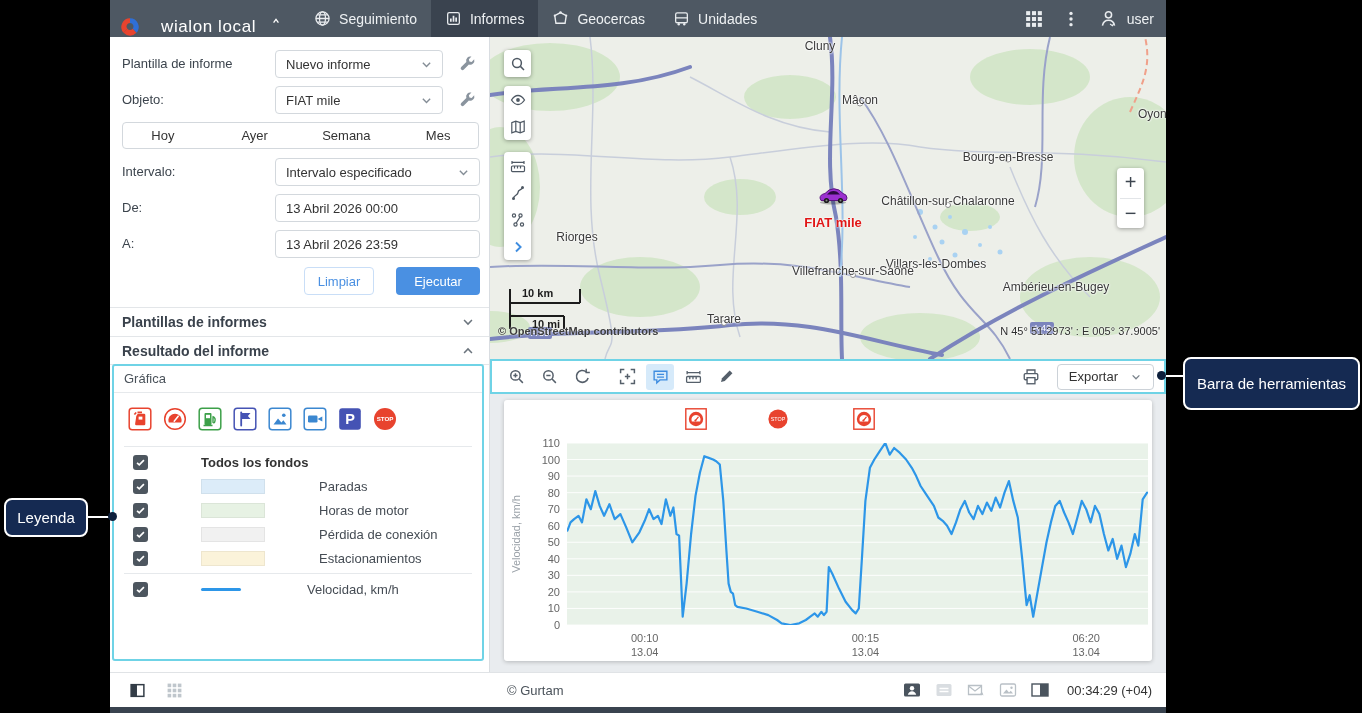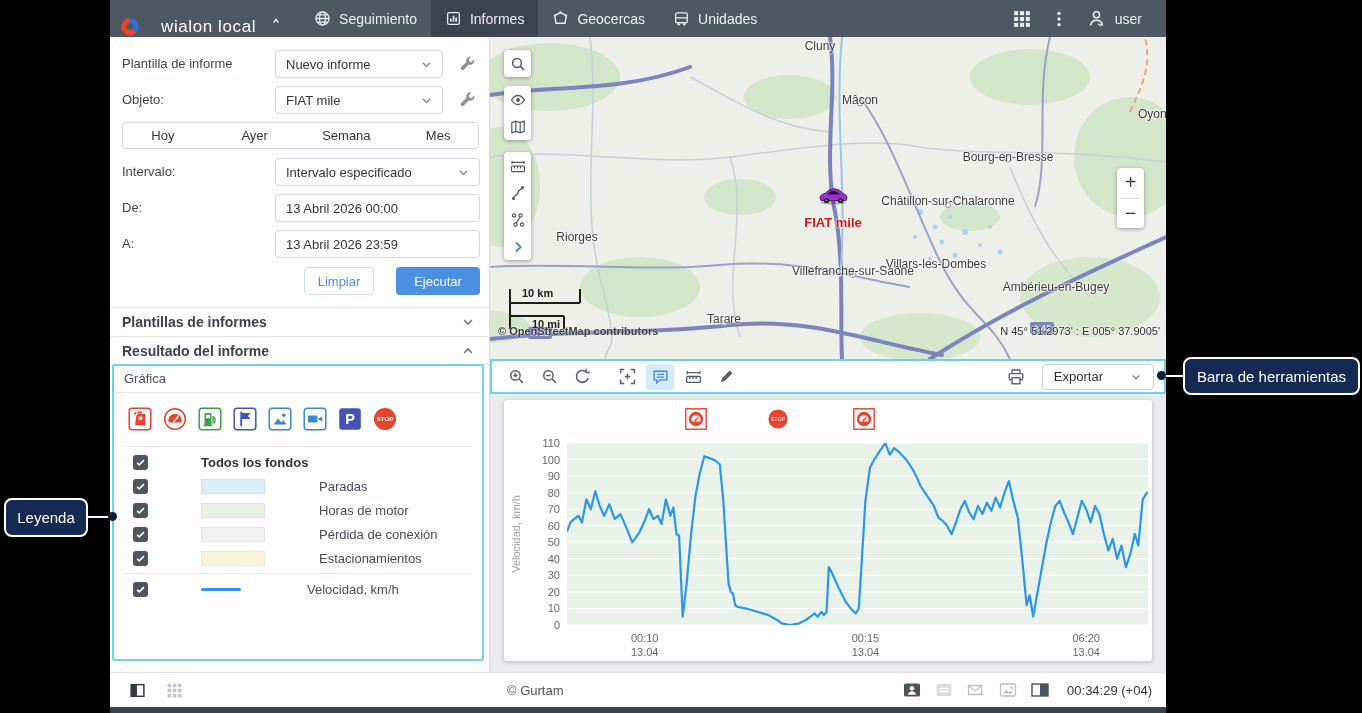--- a/index.html
+++ b/index.html
@@ -14,21 +14,21 @@
   #topbar{position:absolute;left:0;top:0;width:1056px;height:37px;background:#4e5863;
           display:flex;align-items:stretch;color:#fff;z-index:3;}
   .brand{display:flex;align-items:center;gap:20px;padding:16px 20px 0 9px;}
   .brand .logo{width:22px;height:22px;}
   .brand-text{font-size:17px;letter-spacing:.6px;color:#fff;white-space:nowrap;}
   .brand-caret{width:8px;height:8px;color:#fff;margin-left:-4px;margin-top:-12px;}
   #nav-tabs{display:flex;align-items:stretch;}
   .nav-tab{display:flex;align-items:center;gap:8px;padding:0 14px;font-size:14px;color:#eef1f3;cursor:pointer;}
   .nav-tab.active{background:#3a434f;}
   .nav-tab .ic{width:17px;height:17px;color:#e9ecef;}
-  .topbar-right{margin-left:auto;display:flex;align-items:center;gap:19px;padding-right:24px;}
+  .topbar-right{margin-left:auto;display:flex;align-items:center;gap:19px;padding-right:12px;}
   .topbar-right .ic{width:18px;height:18px;color:#e9ecef;cursor:pointer;}
   .topbar-user{display:flex;align-items:center;gap:9px;font-size:14px;color:#eef1f3;cursor:pointer;}
 
   
   #left-panel{position:absolute;left:0;top:37px;width:380px;height:635px;background:#fff;
               border-right:1px solid #d9dde1;}
   .form-label{position:absolute;left:12px;font-size:13px;color:#3c444d;line-height:28px;}
   .select,.inputbox{position:absolute;height:28px;background:#fff;border:1px solid #d3d8dd;border-radius:4px;
           display:flex;align-items:center;padding:0 9px 0 10px;font-size:13px;color:#333;cursor:pointer;}
   .select .chev{margin-left:auto;width:13px;height:13px;color:#848d96;}
@@ -88,21 +88,21 @@
   
   #chart-toolbar{position:absolute;left:380px;top:359px;width:676px;height:35px;background:#fff;
                  border:2px solid #6fd3e6;display:flex;align-items:center;padding:0 10px;z-index:2;}
   .tb-btn{width:28px;height:26px;display:flex;align-items:center;justify-content:center;color:#555f6a;
           border-radius:3px;cursor:pointer;margin-right:5px;}
   .tb-btn .ic{width:17px;height:17px;}
   .tb-btn.active{background:#d6eafa;color:#3f8de0;}
   .tb-gap{width:12px;}
   .tb-spacer{flex:1;}
   #print-btn{margin-right:12px;}
-  #export-btn{height:26px;border:1px solid #ccd2d8;border-radius:4px;display:flex;align-items:center;gap:27px;
+  #export-btn{height:26px;border:1px solid #ccd2d8;border-radius:4px;display:flex;align-items:center;gap:12px;
               padding:0 11px;font-size:13px;color:#333;cursor:pointer;background:#fff;}
   #export-btn .chev{width:12px;height:12px;color:#79828b;}
 
   
   #chart-section{position:absolute;left:380px;top:394px;width:676px;height:278px;background:#e9ecef;}
   #chart-card{position:absolute;left:14px;top:6px;width:648px;height:261px;background:#fff;border-radius:3px;
               box-shadow:0 1px 4px rgba(0,0,0,.22);}
   #chart-events{position:absolute;left:63px;top:8px;width:581px;height:24px;}
   .chart-event{position:absolute;top:0;width:22px;height:22px;transform:translateX(-50%);cursor:pointer;}
   #plot{position:absolute;left:63px;top:43px;width:581px;height:182px;}
@@ -833,18 +833,18 @@
     </footer>
     <div id="bottom-strip"></div>
   </div>
 
   <div class="callout" style="left:4px;top:498px;width:84px;height:39px;">
     <span>Leyenda</span>
   </div>
   <div class="connector" style="left:88px;top:516px;width:23px;"></div>
   <div class="conn-dot" style="left:108px;top:512px;"></div>
 
-  <div class="callout" style="left:1183px;top:357px;width:177px;height:38px;">
+  <div class="callout" style="left:1183px;top:357px;width:177px;height:53px;">
     <span>Barra de herramientas</span>
   </div>
   <div class="connector" style="left:1164px;top:375px;width:19px;"></div>
   <div class="conn-dot" style="left:1157px;top:371px;"></div>
 </div>
 
 </body></html>

